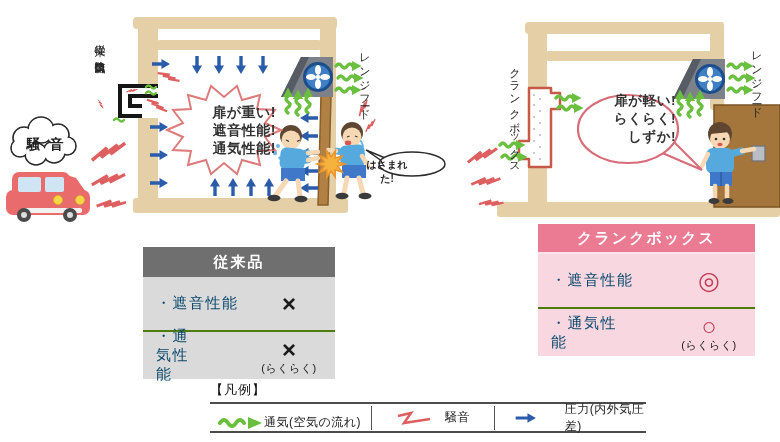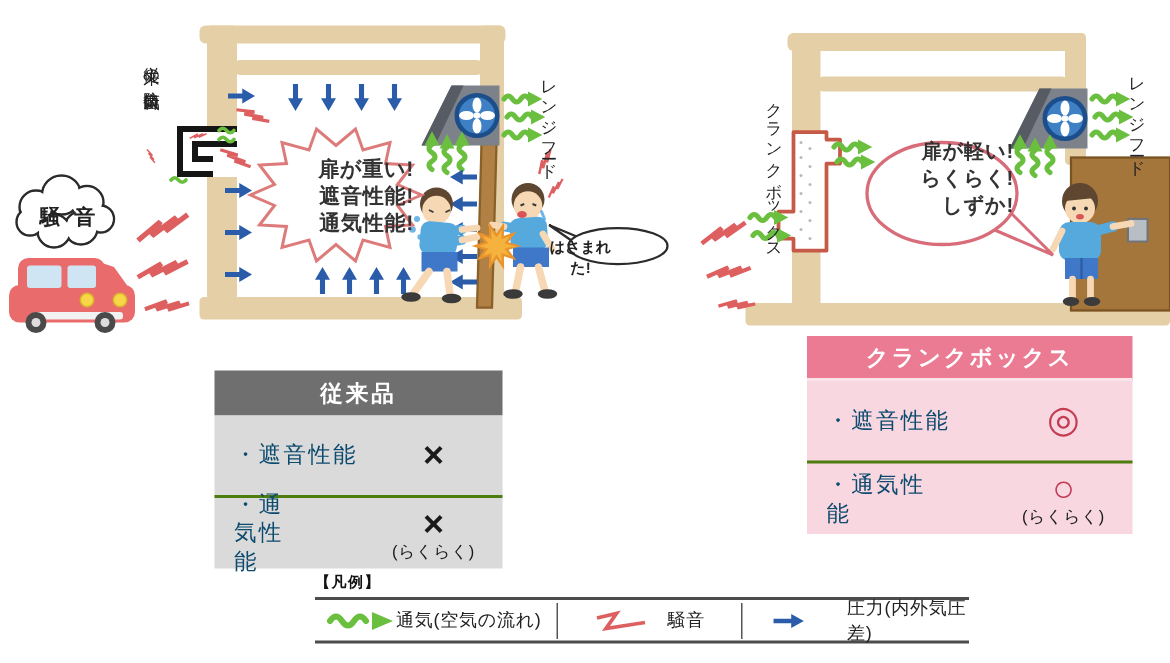--- a/index.html
+++ b/index.html
@@ -35,29 +35,29 @@
   .cmp-row.r1 { height:53px; }
   .cmp-row.r2 { height:49px; border-top:2px solid #4d7c0f;gap:48px; }
   .cmp-label { flex:1; padding-left:13px; font-size:15px; letter-spacing:1.5px; color:#0c4a6e; }
   .sym-wrap { width:84px; margin-right:4px; text-align:center; line-height:1; }
   .sym { display:block; }
   .sym.cross { font-size:24px; font-weight:bold; color:#1a1a1a; }
   .sym.circ  { font-size:25px; color:#c43b53; }
   .sym-note { display:block; font-size:11px; color:#1a1a1a; margin-top:1px; letter-spacing:0.5px; }
   
   .legend { position:absolute; left:210px; top:381px; width:436px; }
-  .legend-title { font-size:10px; font-weight:bold; color:#111; letter-spacing:1px; }
+  .legend-title { font-size:13px; font-weight:normal; color:#111; letter-spacing:1px; }
   .legend-box {
     margin-top:3px; height:31px; display:flex; align-items:center;
     border-top:2px solid #4c4c4c; border-bottom:2px solid #4c4c4c;
   }
   .legend-item { display:flex; align-items:center; height:100%; }
   .legend-item .lbl { font-size:12px; color:#222; letter-spacing:0.5px; }
   .legend-sep { width:0; height:24px; border-left:1.5px solid #555; }
-  .li-1 { width:161px; padding-left:8px; gap:0; }
+  .li-1 { width:161px; padding-left:8px; gap:0;align-items:flex-end; }
   .li-2 { width:122px; justify-content:center; gap:11px; }
   .li-3 { flex:1; padding-left:19px; gap:28px;justify-content:flex-end; }
 </style>
 </head>
 <body>
 
 <div class="canvas">
 
   <svg class="abs" style="left:0;top:0" width="780" height="232" viewBox="0 0 780 232">
     <defs>

